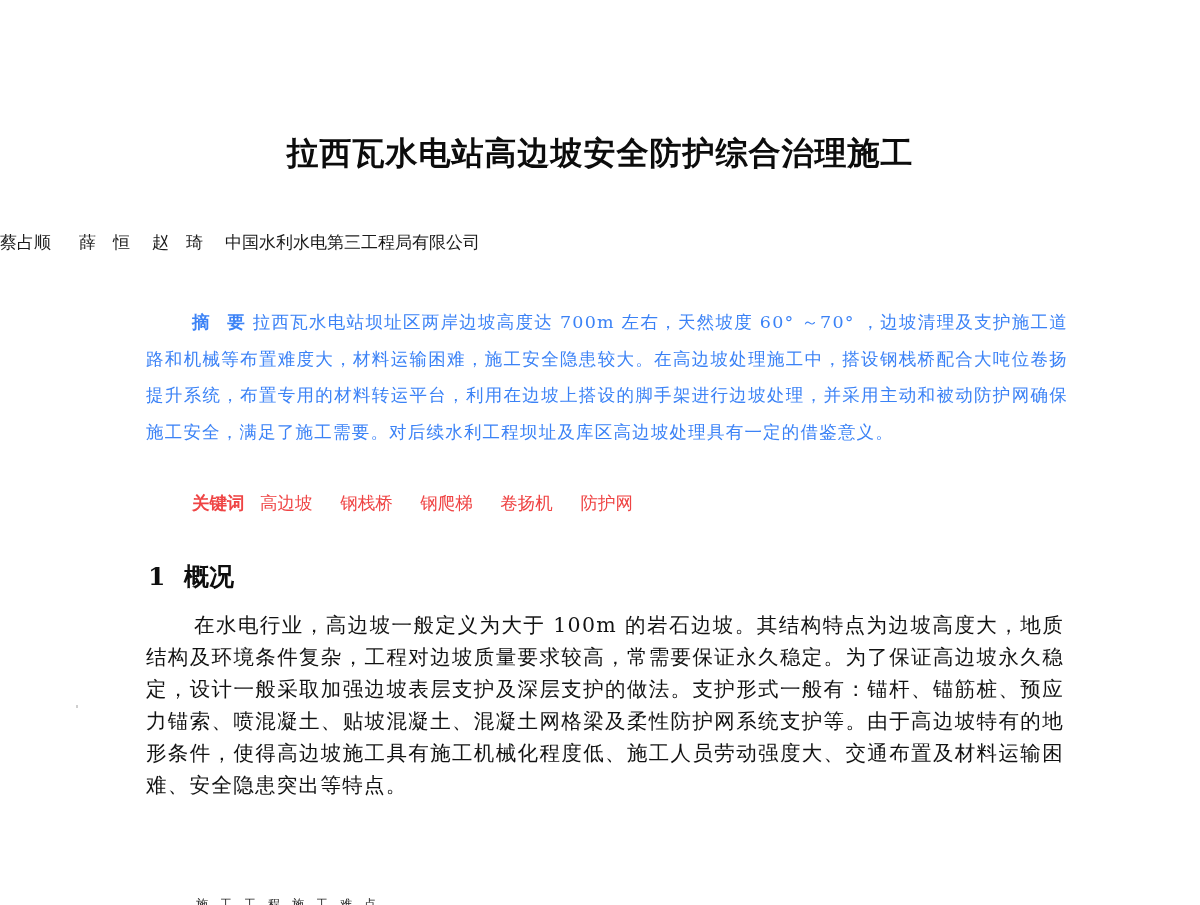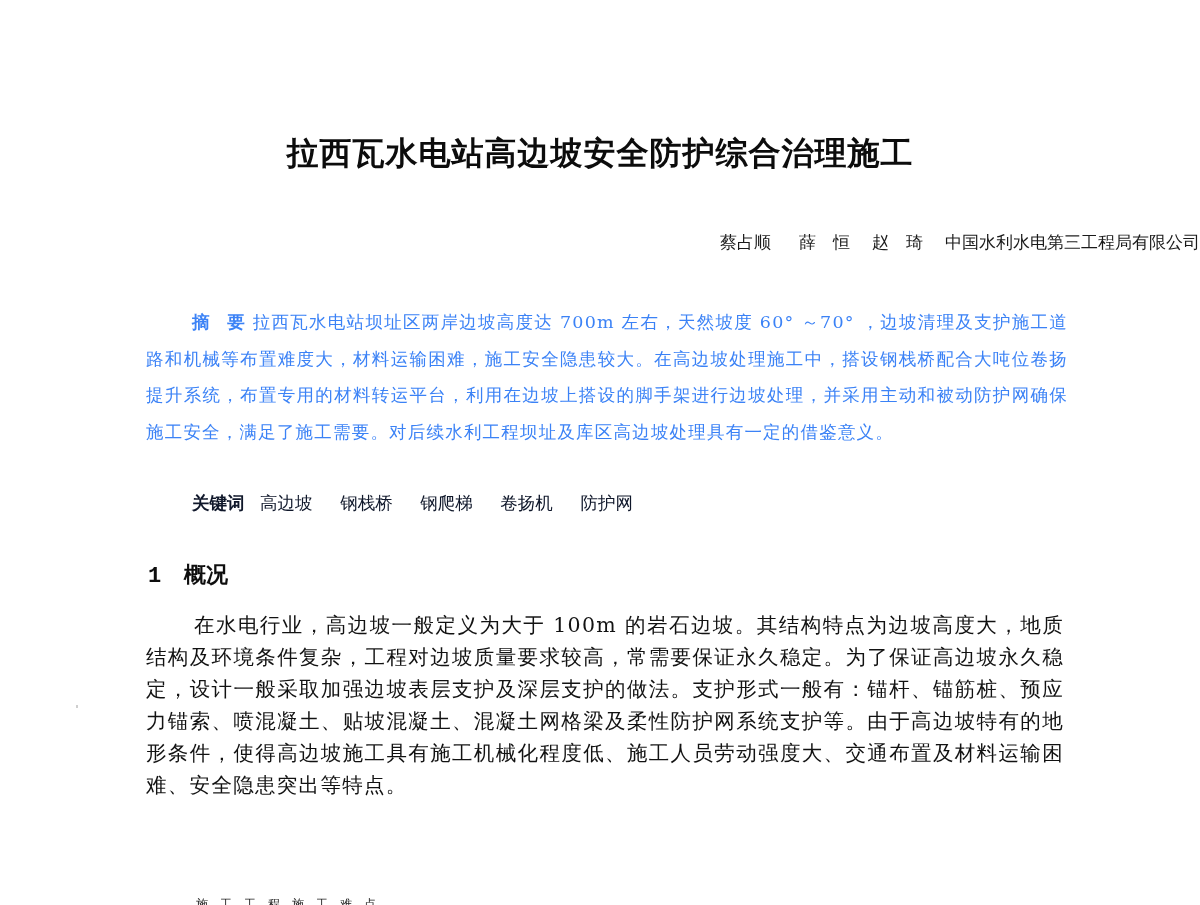--- a/index.html
+++ b/index.html
@@ -33,21 +33,21 @@
       font-weight: bold;
       letter-spacing: 1px;
       color: #0c0c0c;
       line-height: 40px;
     }
     .authors {
       position: absolute;
       left: 0;
       width: 1200px;
       top: 230px;
-      text-align: right;
+      text-align: left;
       font-size: 17px;
       line-height: 24px;
       color: #1a1a1a;
       word-spacing: 0;
     }
     .authors span { display: inline-block; }
     .authors .gap1 { margin-left: 28px; }
     .authors .gap2 { margin-left: 22px; }
     .authors .gap4 { margin-left: 22px; }
 
@@ -67,40 +67,39 @@
       font-weight: bold;
       letter-spacing: 0;
       margin-right: 8px;
     }
     .keywords {
       position: absolute;
       left: 192px;
       top: 485px;
       font-size: 17.5px;
       line-height: 36px;
-      color: #0f172a;
+      color: #ef4444;
     }
     .keywords .label {
       font-weight: bold;
       margin-right: 10px;
     }
     .keywords .kw {
       display: inline-block;
       margin-right: 22px;
     }
 
     .section-heading {
       position: absolute;
       left: 148px;
       top: 562px;
-      font-size: 22px;
+      font-size: 25px;
       font-weight: bold;
       line-height: 30px;
       color: #0e0e0e;
-      font-family: Liberation Mono, monospace;
     }
     .section-heading .num {
       display: inline-block;
       width: 36px;
       font-weight: bold;
     }
     .body-text {
       position: absolute;
       left: 146px;
       width: 918px;

